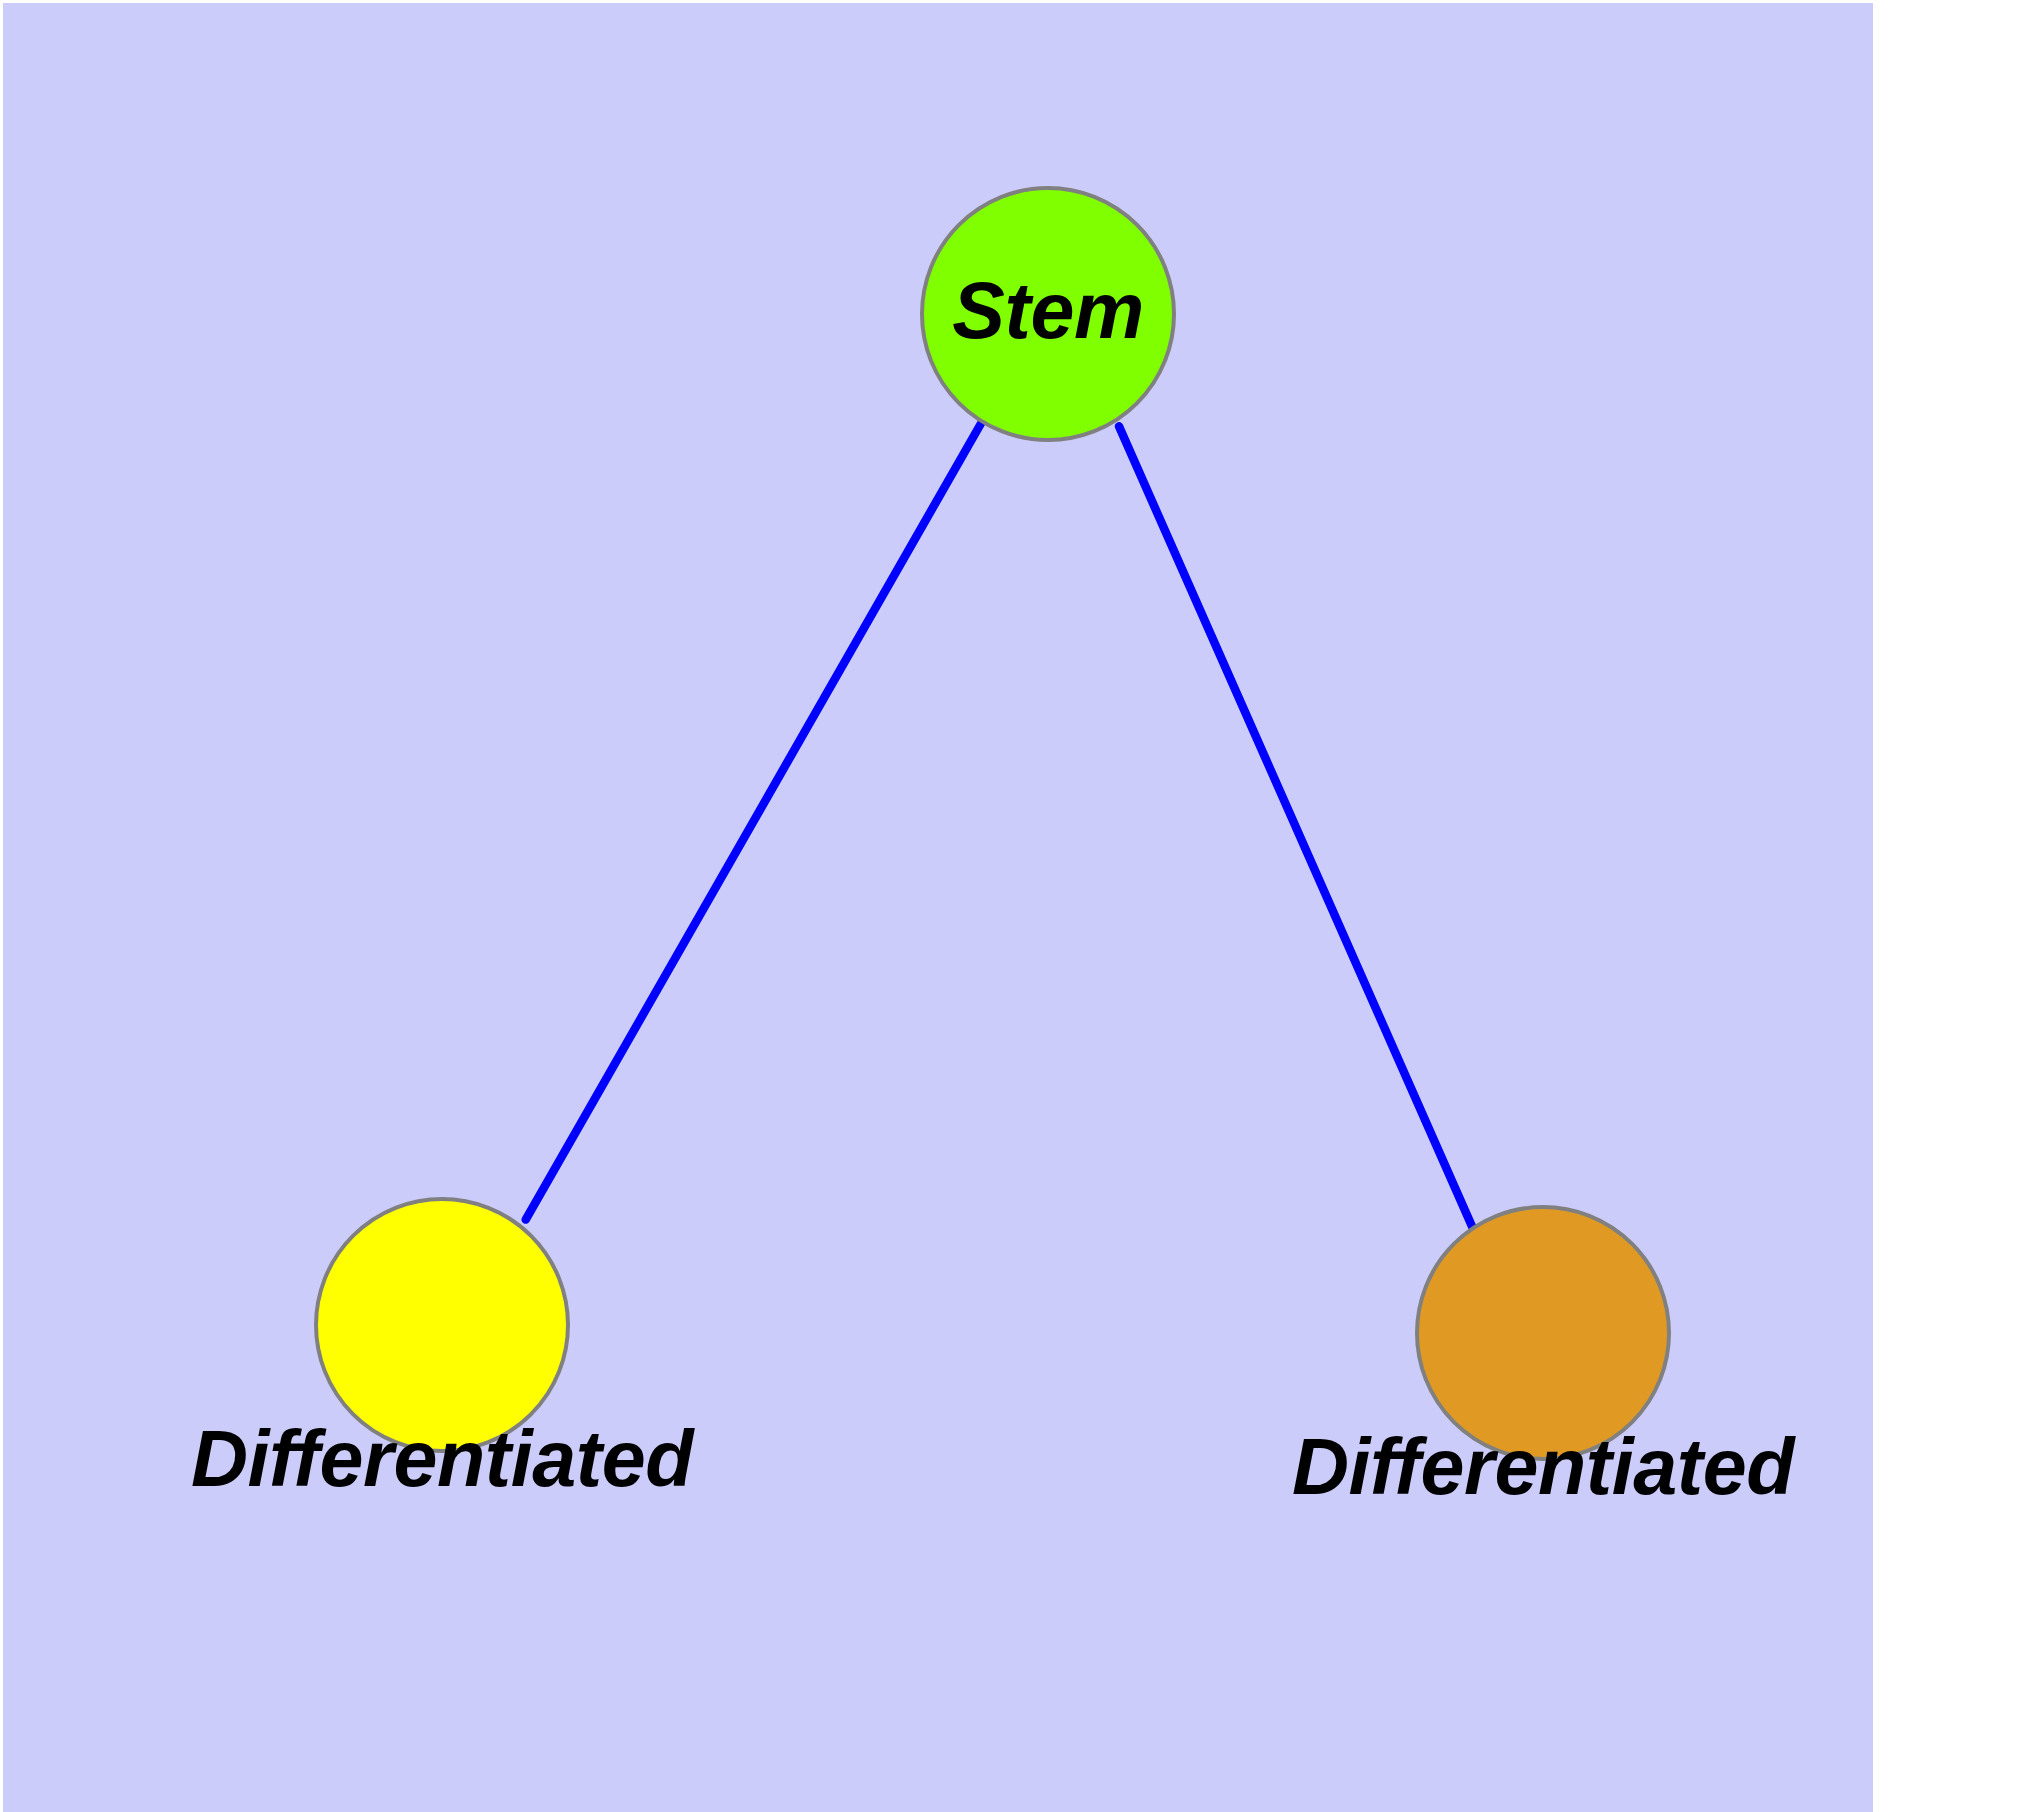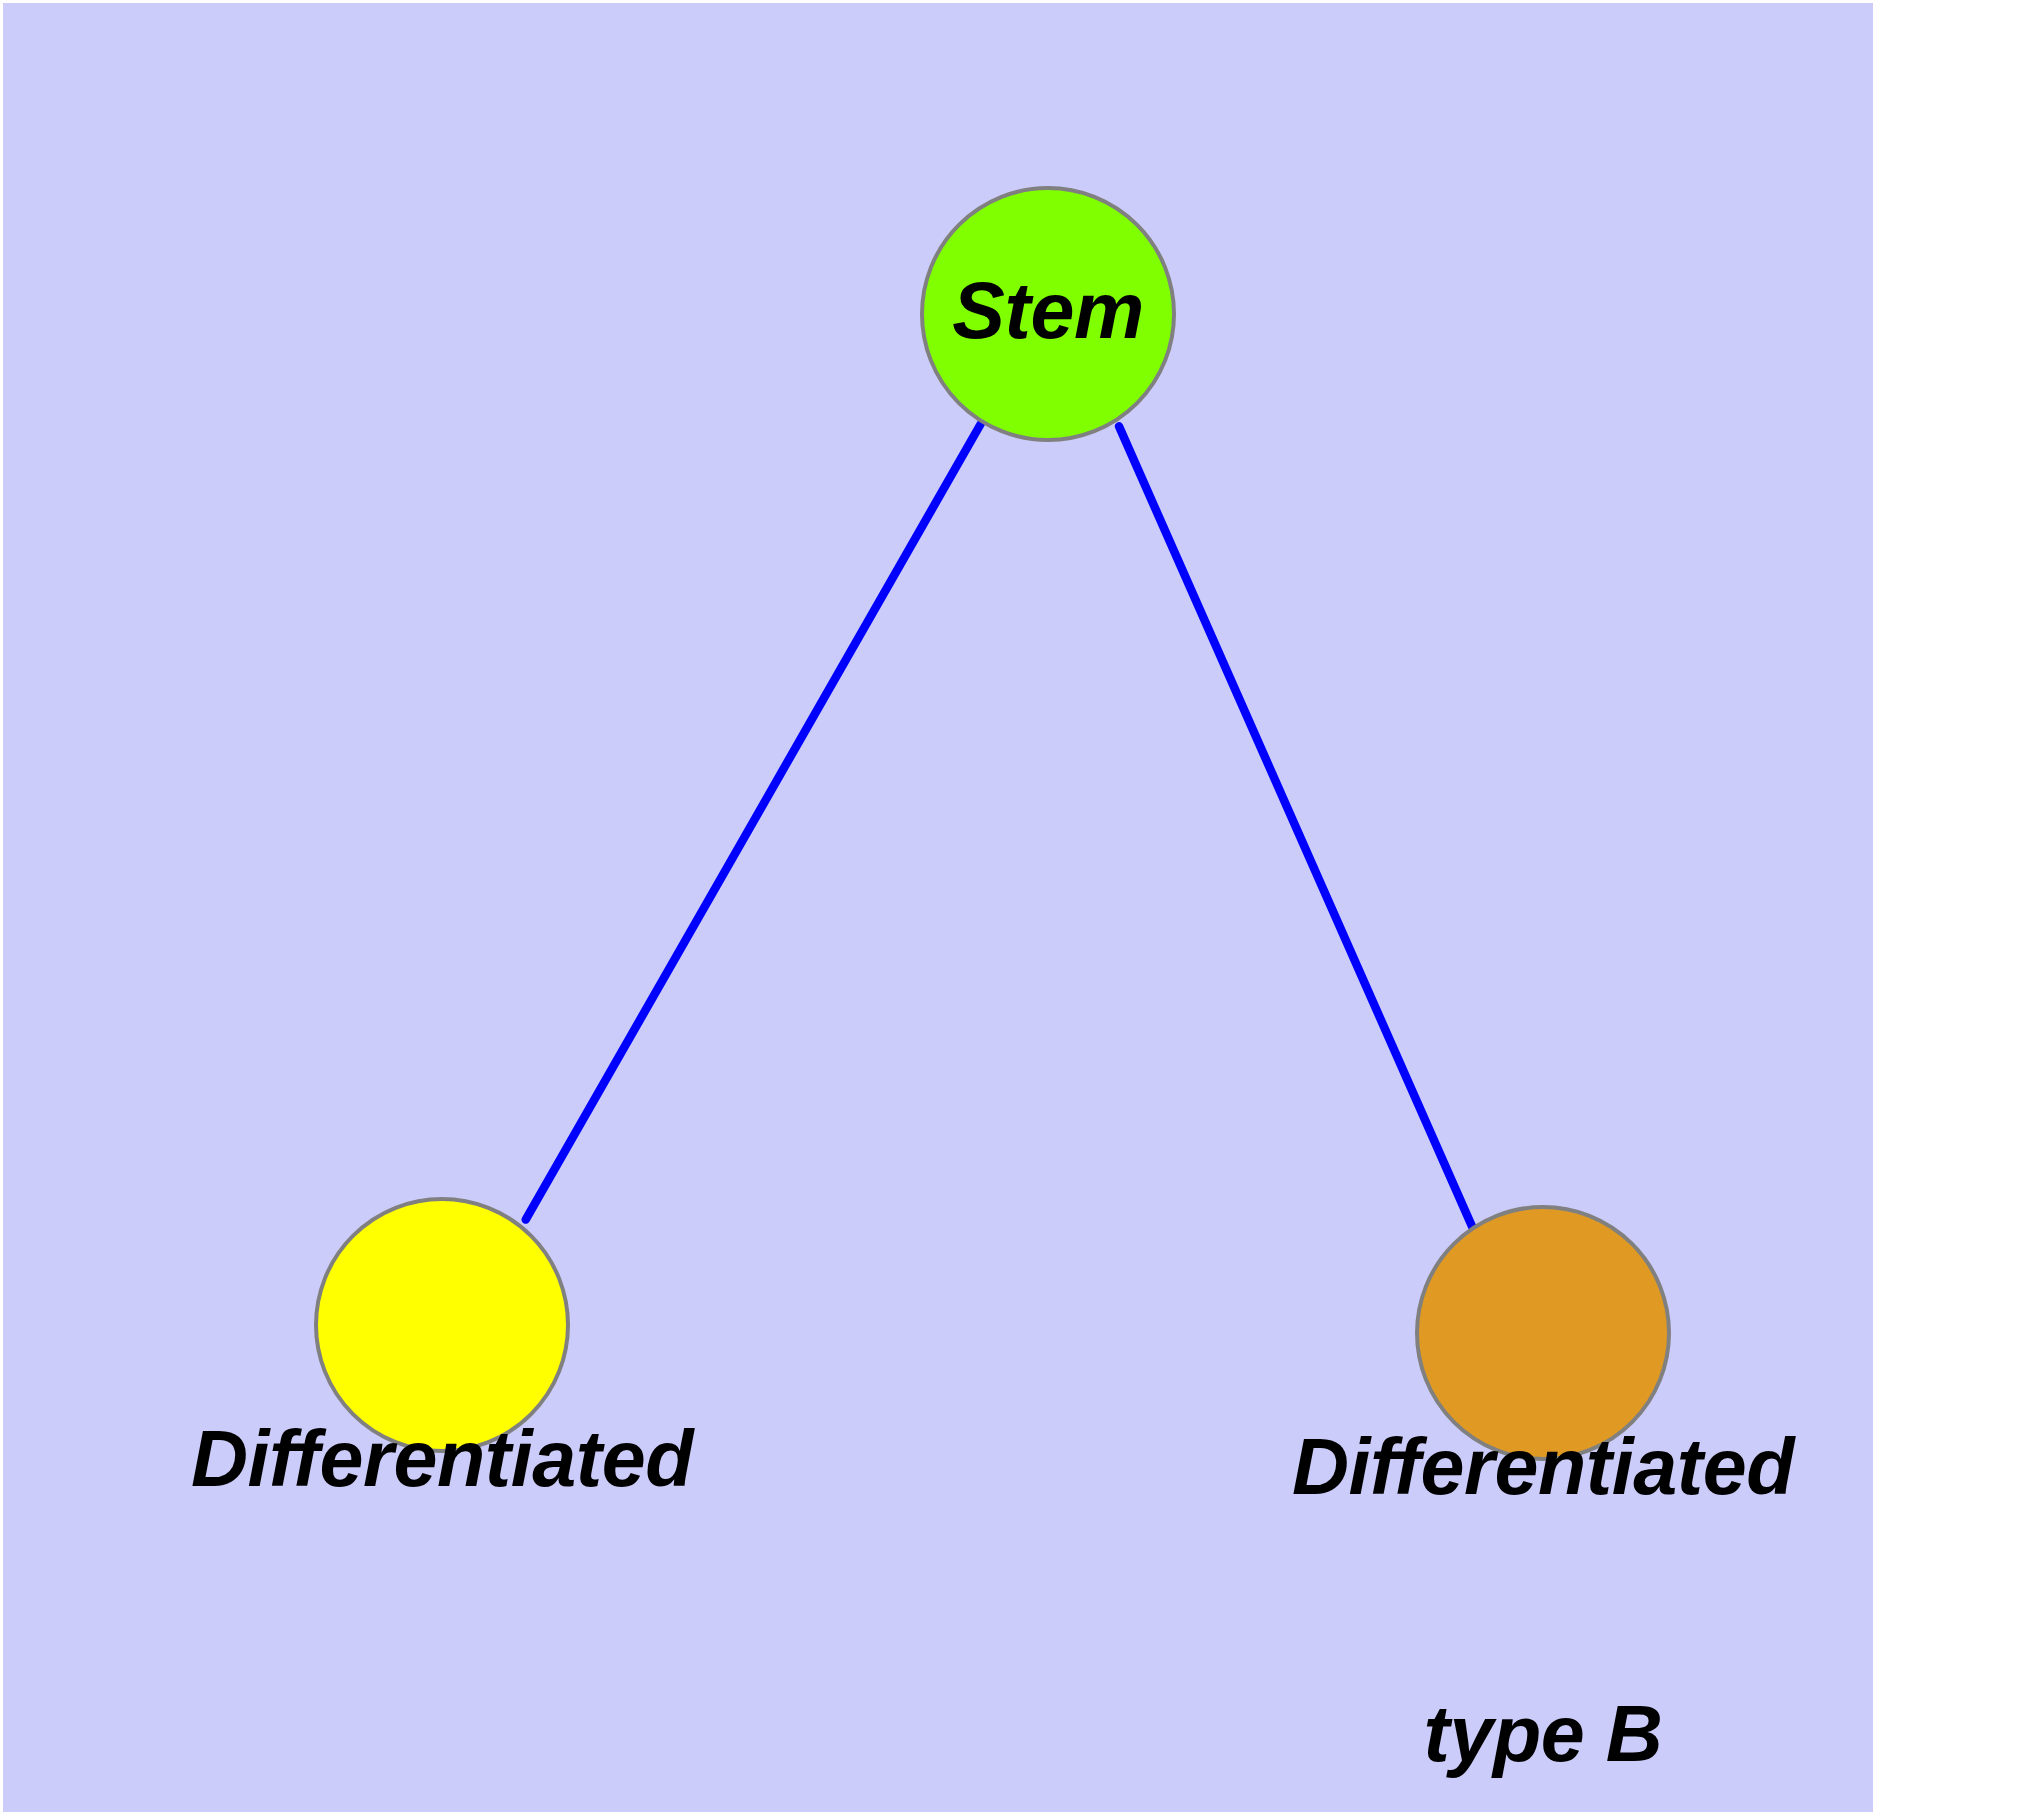--- a/index.html
+++ b/index.html
@@ -68,17 +68,16 @@
   <div class="node" style="left:1415px; top:1205px; width:256px; height:256px; background:#e09a23;"></div>
 
   <div class="node-label" style="left:709px; top:266px; width:678px; font-size:79px;">Stem</div>
 
   <div class="node-label" style="left:103px; top:1235px; width:678px; font-size:79px;">
     <div>Differentiated</div>
   </div>
 
   <div class="node-label" style="left:1204px; top:1243px; width:678px; font-size:79px;">
     <div>Differentiated</div>
-    <div>type B</div>
   </div>
 
 </div>
 
 
 </body></html>

